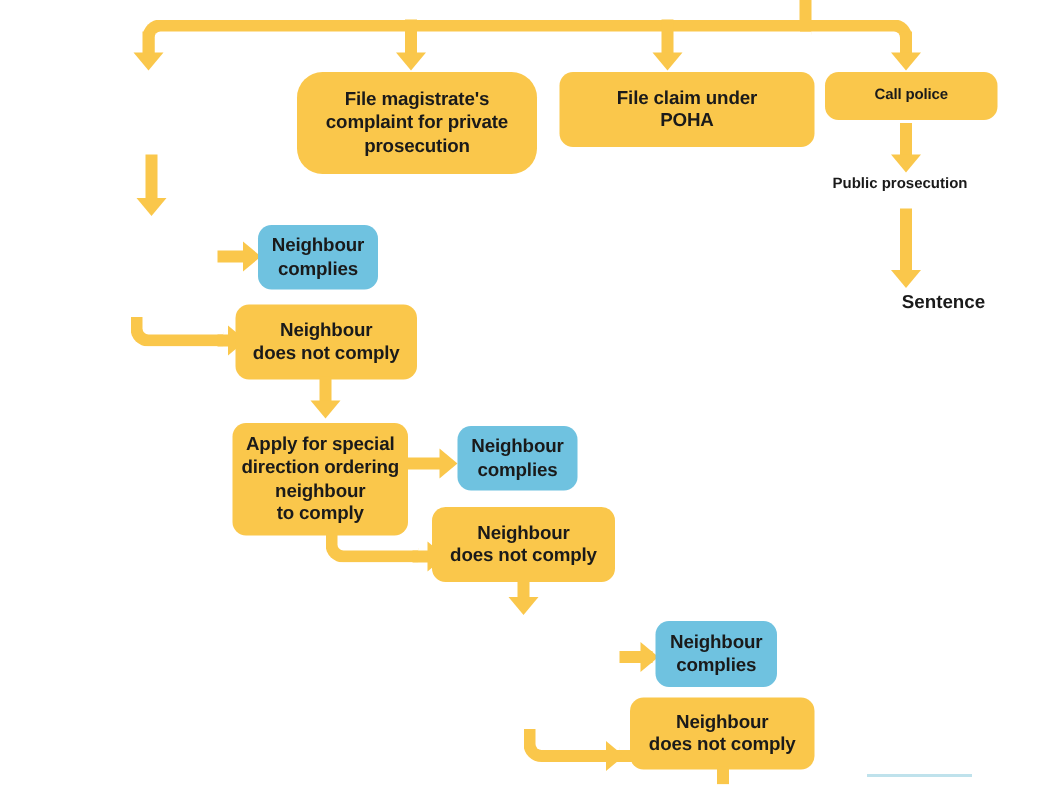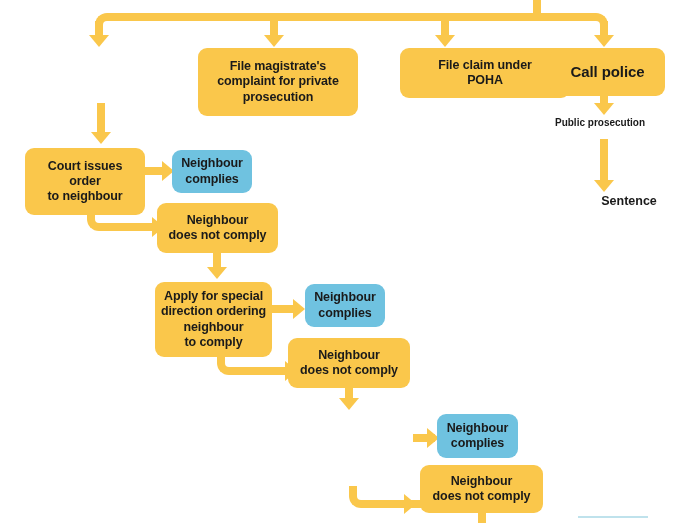--- a/index.html
+++ b/index.html
@@ -99,43 +99,40 @@
   <div class="bar-v" style="left:270px; top:13px; height:23px;"></div>
   <div class="arrow-down" style="left:264px; top:35px;"></div>
 
   <div class="bar-v" style="left:441px; top:13px; height:23px;"></div>
   <div class="arrow-down" style="left:435px; top:35px;"></div>
 
   <div class="bar-v" style="left:600px; top:21px; height:15px;"></div>
   <div class="arrow-down" style="left:594px; top:35px;"></div>
 
 
-  <div class="node orange" style="left:198px; top:48px; width:160px; height:68px; font-size:12.5px;">File magistrate's
+  <div class="node orange" style="left:198px; top:48px; width:160px; height:68px; font-size:12.5px;border-radius:17px;">File magistrate's
 complaint for private
 prosecution</div>
 
-  <div class="node orange" style="left:373px; top:48px; width:170px; height:50px; font-size:12.5px;margin-left:27px;">File claim under
+  <div class="node orange" style="left:373px; top:48px; width:170px; height:50px; font-size:12.5px;">File claim under
 POHA</div>
 
-  <div class="node orange" style="left:550px; top:48px; width:115px; height:48px; font-size:15px;">Call police</div>
+  <div class="node orange" style="left:550px; top:48px; width:115px; height:32px; font-size:10px;">Call police</div>
 
   <div class="bar-v" style="left:600px; top:82px; height:22px;"></div>
   <div class="arrow-down" style="left:594px; top:103px;"></div>
   <div class="plain-label" style="left:520px; top:117px; width:160px; font-size:10px;">Public prosecution</div>
 
   <div class="bar-v" style="left:600px; top:139px; height:42px;"></div>
   <div class="arrow-down" style="left:594px; top:180px;"></div>
   <div class="plain-label" style="left:569px; top:194px; width:120px; font-size:12.5px;">Sentence</div>
 
   <div class="bar-v" style="left:97px; top:103px; height:30px;"></div>
   <div class="arrow-down" style="left:91px; top:132px;"></div>
 
-  <div class="node orange" style="left:25px; top:148px; width:120px; height:67px; font-size:12.5px;">Court issues
-order
-to neighbour</div>
 
   <div class="bar-h" style="left:145px; top:167px; width:22px;"></div>
   <div class="arrow-right" style="left:162px; top:161px;"></div>
   <div class="node blue" style="left:172px; top:150px; width:80px; height:43px; font-size:12.5px;">Neighbour
 complies</div>
 
   <div class="elbow" style="left:87px; top:211px; width:62px; height:20px;
               border-width:0 0 8px 8px; border-bottom-left-radius:12px;"></div>
   <div class="bar-h" style="left:145px; top:223px; width:12px;"></div>
   <div class="arrow-right" style="left:152px; top:217px;"></div>

